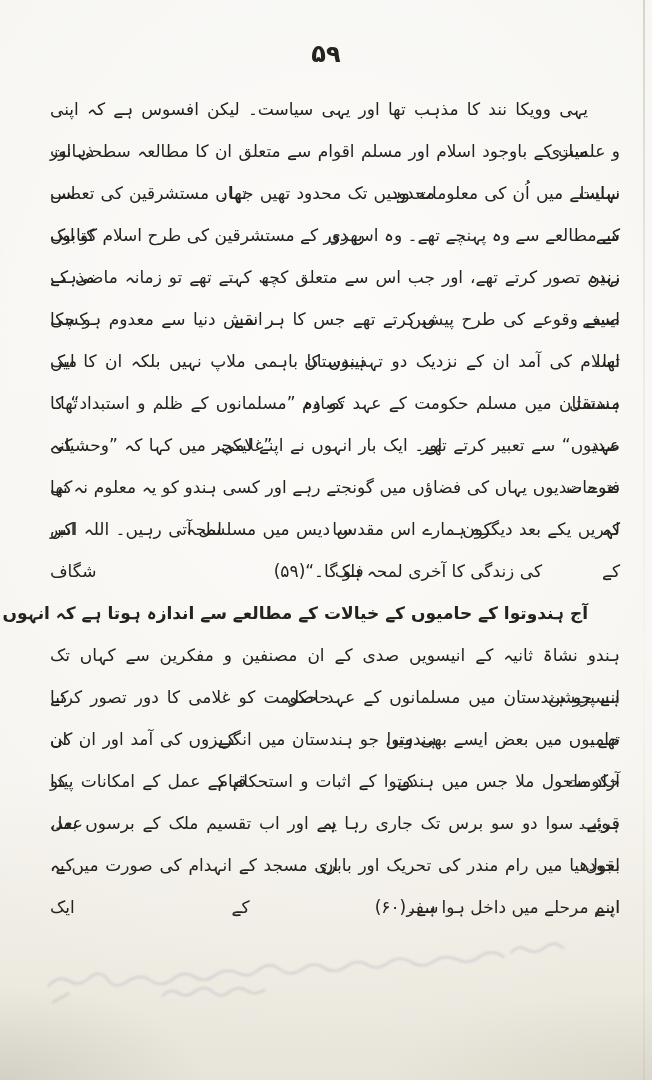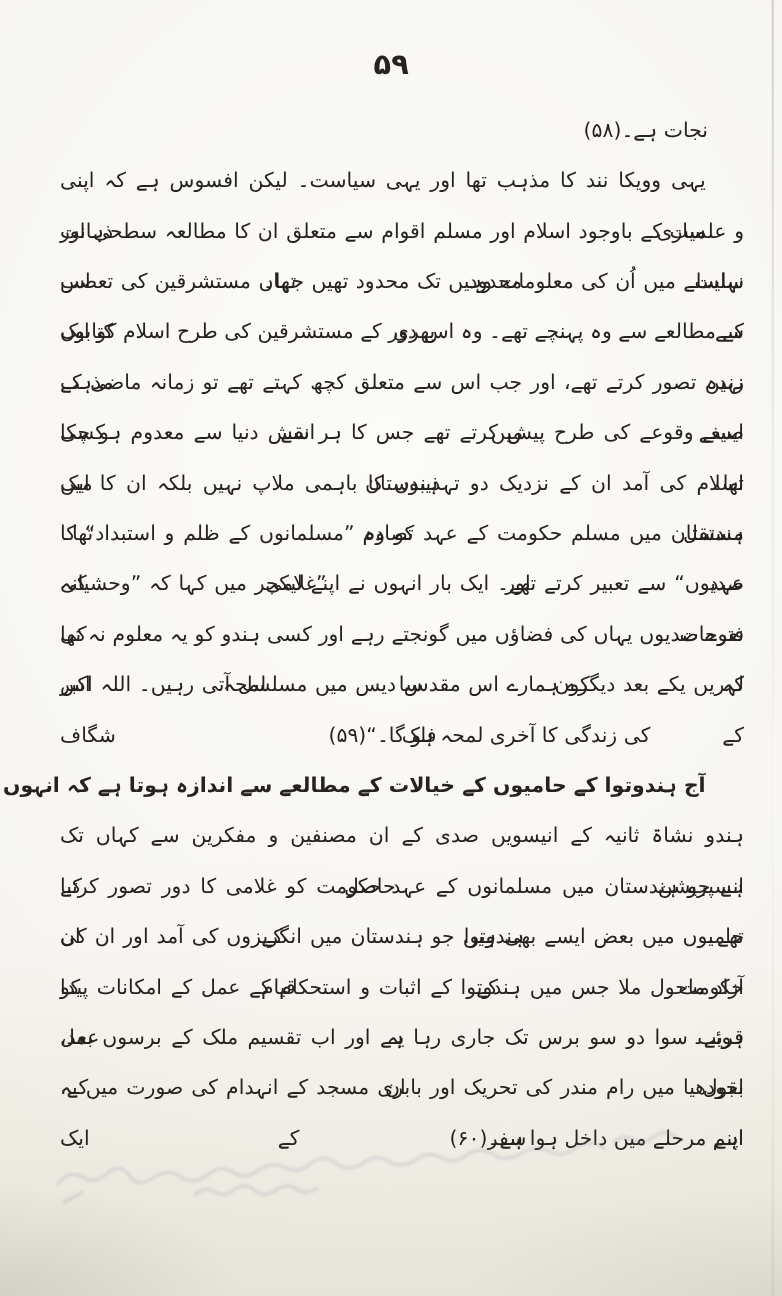--- a/index.html
+++ b/index.html
@@ -93,21 +93,20 @@
   }
 </style>
 </head>
 <body>
 
 <div class="scan-page">
 
   <div class="page-number">۵۹</div>
 
   <div class="text-block" dir="rtl">
-      <div class="line right" dir="rtl" style="padding-right: 30px;">نجات ہے۔(۵۸)</div>
       <div class="line justify" dir="rtl" style="padding-right: 32px;">یہی وویکا نند کا مذہب تھا اور یہی سیاست۔ لیکن افسوس ہے کہ اپنی ساری ذہانت</div>
       <div class="line justify" dir="rtl">و علمیت کے باوجود اسلام اور مسلم اقوام سے متعلق ان کا مطالعہ سطحی اور نہایت محدود تھا۔ اس</div>
       <div class="line justify" dir="rtl">سلسلے میں اُن کی معلومات وہیں تک محدود تھیں جہاں مستشرقین کی تعصب سے بھری کتابوں</div>
       <div class="line justify" dir="rtl">کے مطالعے سے وہ پہنچے تھے۔ وہ اس دور کے مستشرقین کی طرح اسلام کو ایک زندہ مذہب</div>
       <div class="line justify" dir="rtl">نہیں تصور کرتے تھے، اور جب اس سے متعلق کچھ کہتے تھے تو زمانہ ماضی کے صیغے میں اسے کسی</div>
       <div class="line justify" dir="rtl">ایسے وقوعے کی طرح پیش کرتے تھے جس کا ہر نقش دنیا سے معدوم ہو چکا تھا۔ ہندستان میں</div>
       <div class="line justify" dir="rtl">اسلام کی آمد ان کے نزدیک دو تہذیبوں کا باہمی ملاپ نہیں بلکہ ان کا ایک مستقل تصادم تھا۔</div>
       <div class="line justify" dir="rtl">ہندستان میں مسلم حکومت کے عہد کو وہ ”مسلمانوں کے ظلم و استبداد“ کا عہد اور ”غلامی کی</div>
       <div class="line justify" dir="rtl">صدیوں“ سے تعبیر کرتے تھے۔ ایک بار انہوں نے اپنے لیکچر میں کہا کہ ”وحشیانہ فتوحات کی</div>
       <div class="line justify" dir="rtl">نعرے صدیوں یہاں کی فضاؤں میں گونجتے رہے اور کسی ہندو کو یہ معلوم نہ تھا کہ کون سا لمحہ اس</div>

